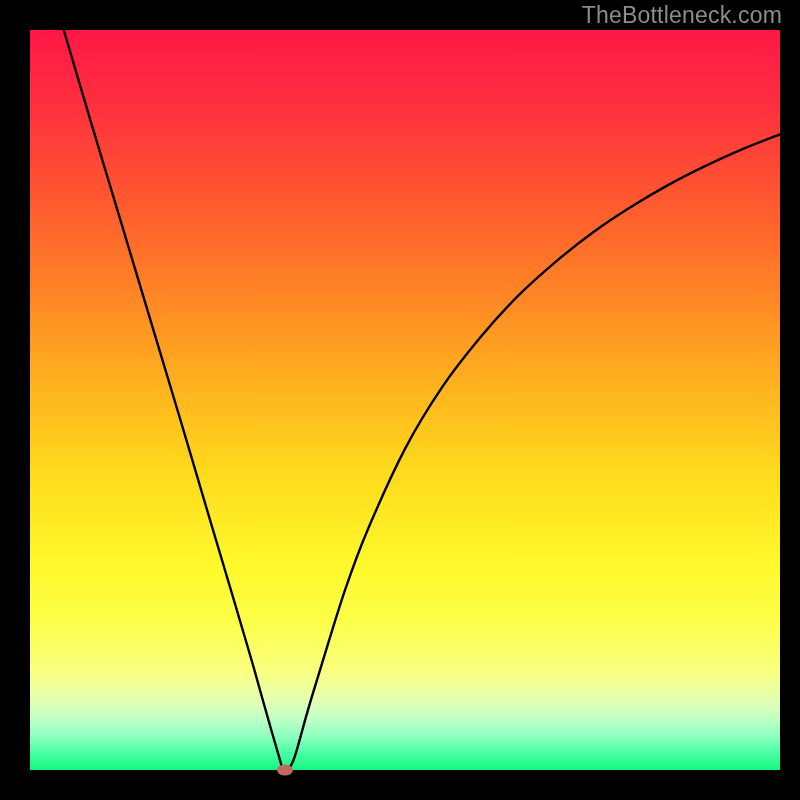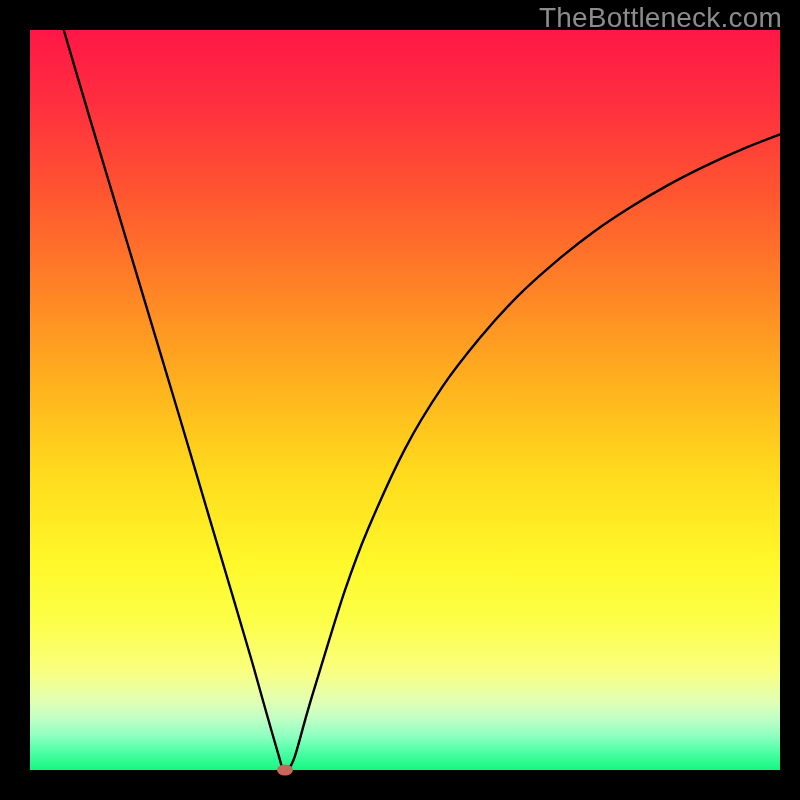--- a/index.html
+++ b/index.html
@@ -15,21 +15,21 @@
     height: 800px;
     background: #000;
     position: relative;
   }
   .watermark {
     position: absolute;
     top: 2px;
     right: 18px;
     color: #8c8c8c;
     font-family: Arial, Helvetica, sans-serif;
-    font-size: 28px;
+    font-size: 23px;
     letter-spacing: 0.2px;
   }
   svg {
     position: absolute;
     top: 0;
     left: 0;
   }
 </style>
 </head>
 <body>

